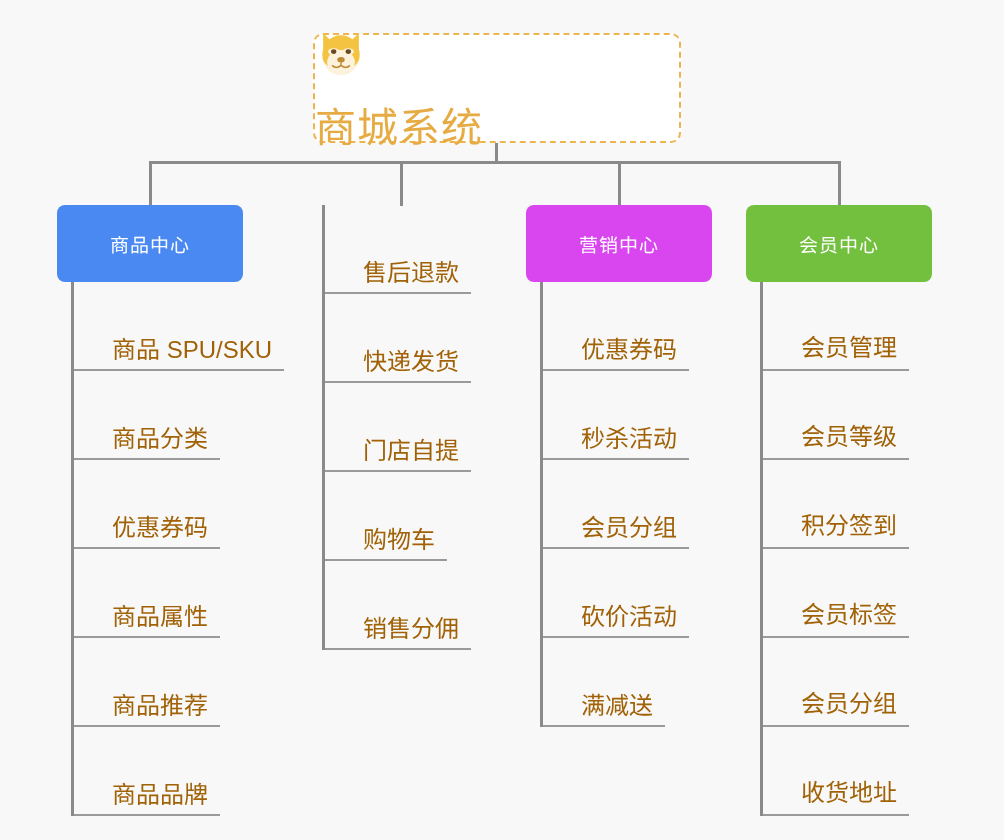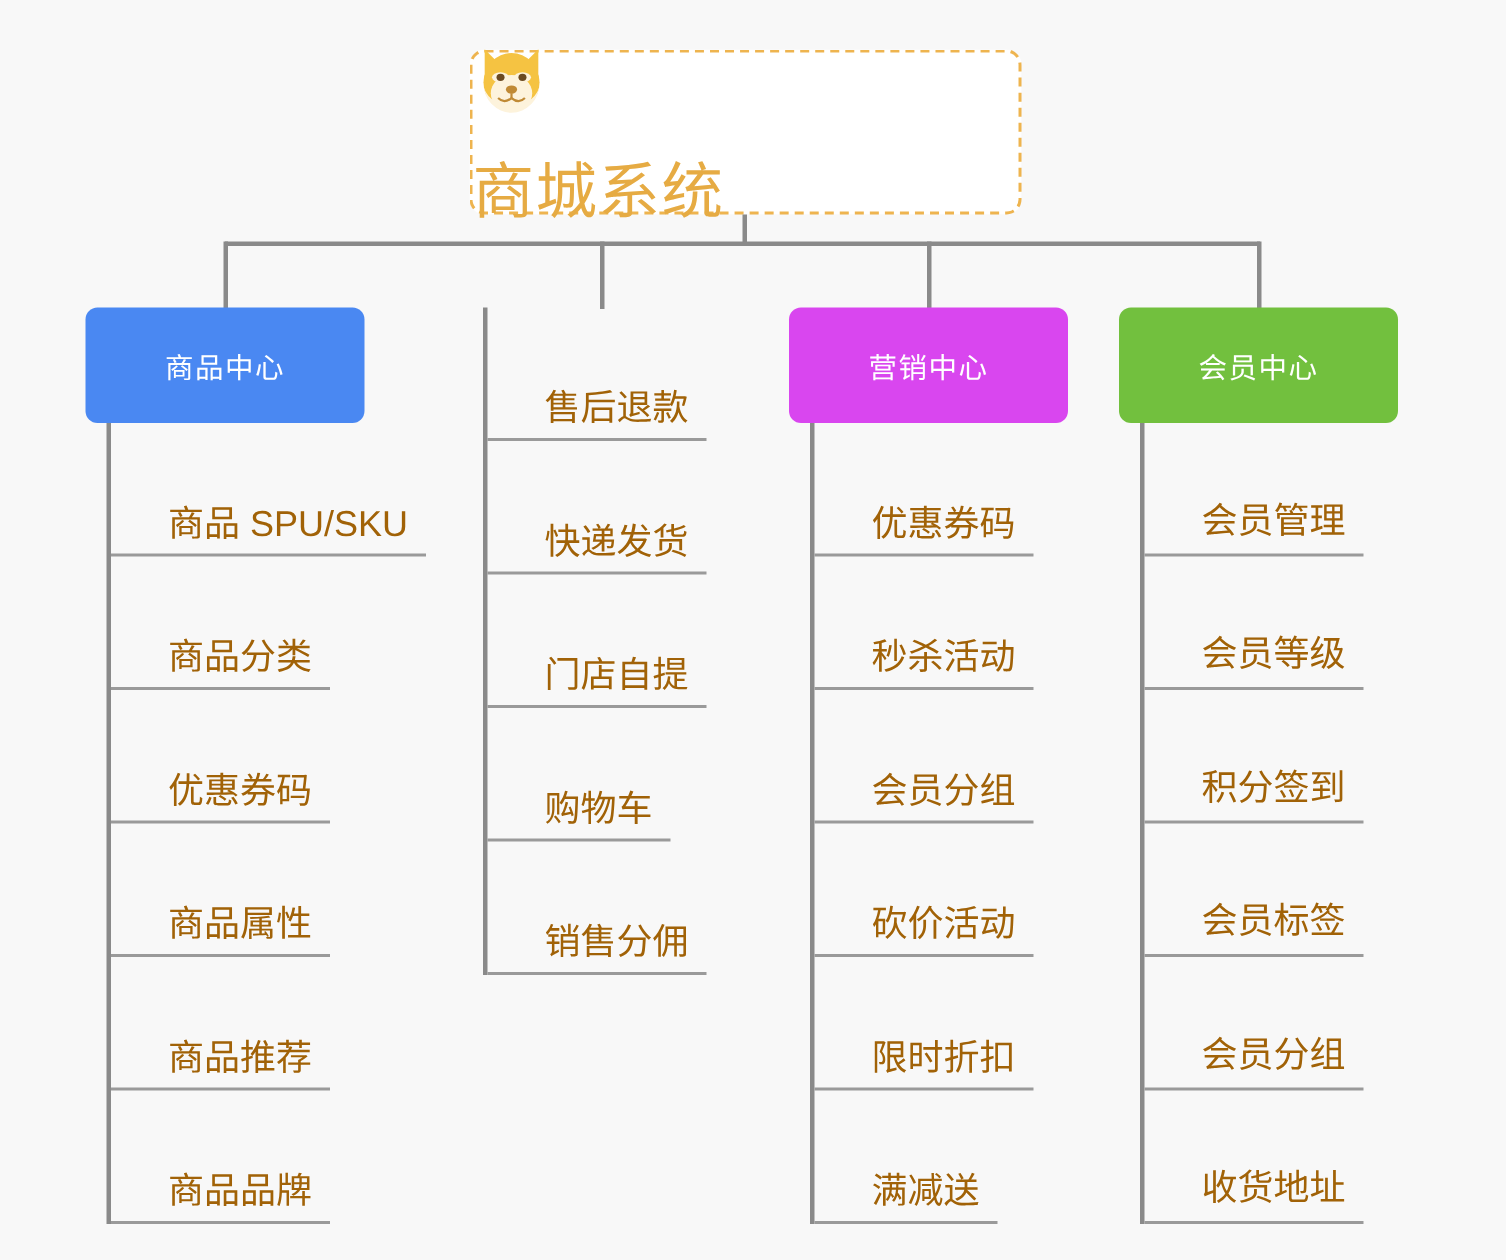--- a/index.html
+++ b/index.html
@@ -201,23 +201,20 @@
       <li class="leaf-item">
           <span class="leaf-label">秒杀活动</span>
         </li>
       <li class="leaf-item">
           <span class="leaf-label">会员分组</span>
         </li>
       <li class="leaf-item">
           <span class="leaf-label">砍价活动</span>
         </li>
       <li class="leaf-item">
-          <span class="leaf-label">限时折扣</span>
-        </li>
-      <li class="leaf-item">
           <span class="leaf-label">满减送</span>
         </li>
     </ul>
   </div>
 
   <div class="column col-4">
     <div class="cat-box" style="background: rgb(114, 192, 62);">
       <span>会员中心</span>
     </div>
     <ul class="leaf-list">

